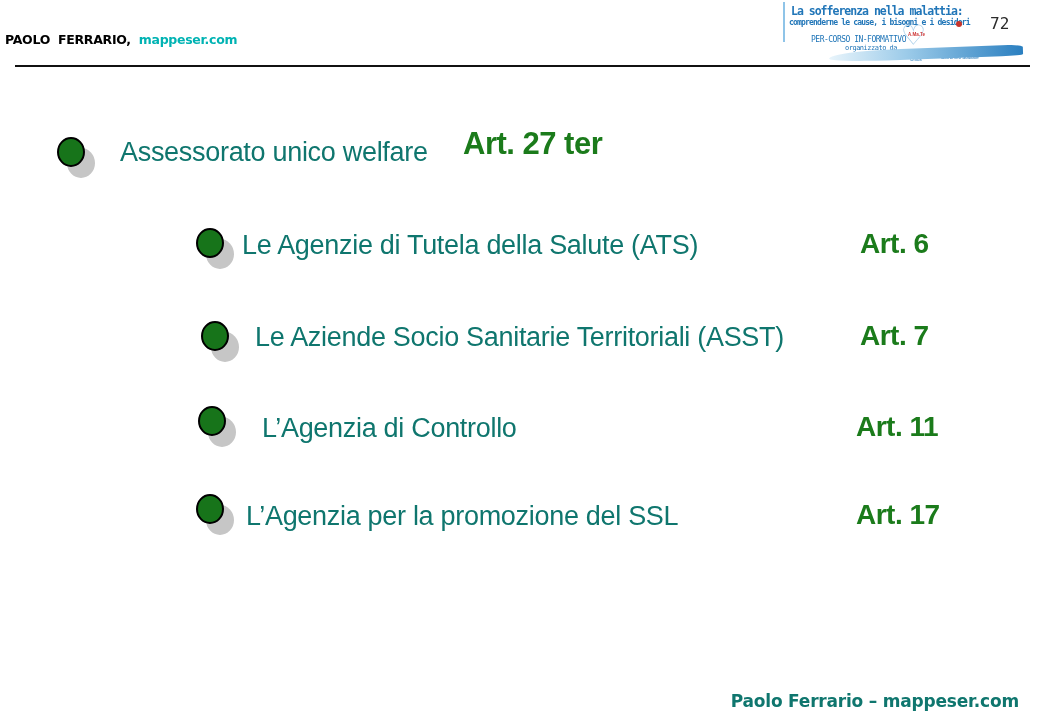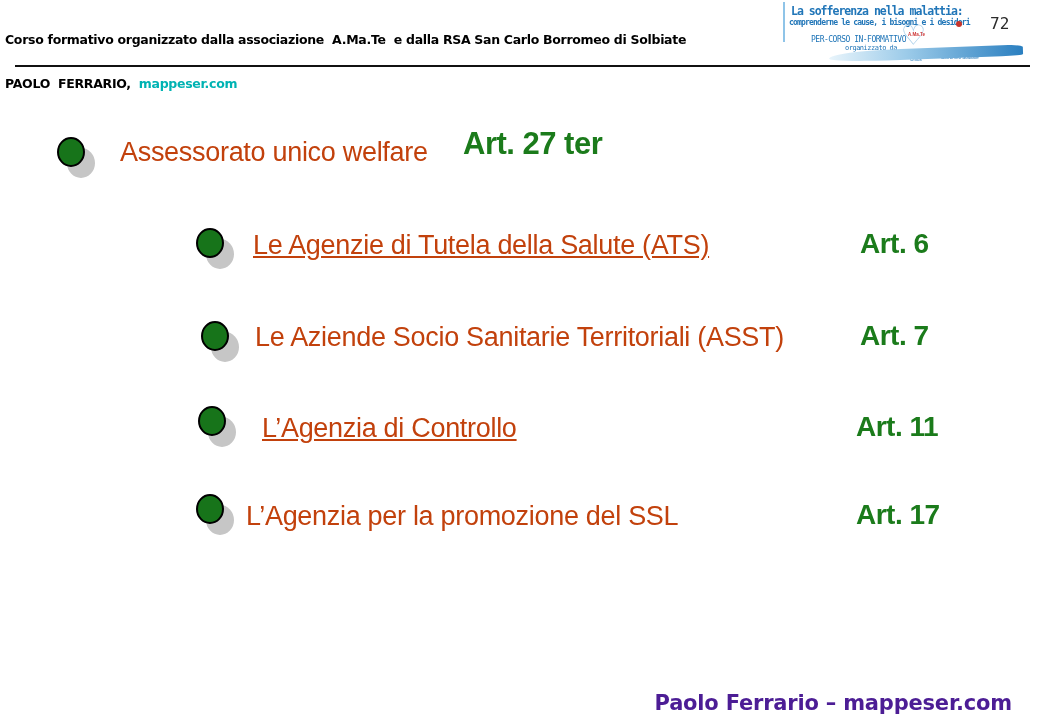--- a/index.html
+++ b/index.html
@@ -51,35 +51,34 @@
             background:linear-gradient(90deg,#e8f4fb 0%,#9ccbe9 40%,#2a7fc0 100%);
             border-radius:100% 20% 30% 80% / 180% 60% 40% 90%;
             transform:rotate(-2deg); }
 
   
   .bullet { position:absolute; width:42px; height:44px; }
   .bullet .shadow { position:absolute; left:10px; top:11px; width:28px; height:30px;
                     background:#c6c6c6; border-radius:50%; }
   .bullet .ball { position:absolute; left:0; top:0; width:28px; height:30px;
                   background:#17741a; border:2px solid #000; border-radius:50%; }
-  .item-label { position:absolute; font-size:27px; color:#c2410c; white-space:nowrap;
+  .item-label { position:absolute; font-size:27px; color:#0f766e; white-space:nowrap;
                 letter-spacing:-0.3px; }
   .art-label { position:absolute; font-weight:bold; color:#1b7b1b; white-space:nowrap;
                font-size:28px; letter-spacing:-0.5px; }
   .art-1 { font-size:31px; }
 
   
-  .footer { position:absolute; right:28px; top:691px; font-family:"DejaVu Sans", sans-serif;
-            font-weight:bold; font-size:21px; color:#4c1d95; letter-spacing:-0.2px; }
+  .footer { position:absolute; right:21px; top:691px; font-family:"DejaVu Sans", sans-serif;
+            font-weight:bold; font-size:17px; color:#0f766e; letter-spacing:-0.2px; }
 </style>
 </head>
 <body>
 
 <div class="header">
-  <div class="header-line">Corso formativo organizzato dalla associazione  A.Ma.Te  e dalla RSA San Carlo Borromeo di Solbiate</div>
   <div class="header-line4">
     <span>PAOLO  FERRARIO, </span><span class="header-link"> mappeser.com</span>
   </div>
 </div>
 
 <div class="page-number">72</div>
 
 <div class="logo-box">
   <div class="logo-border"></div>
   <div class="logo-title">La sofferenza nella malattia:</div>
@@ -104,35 +103,35 @@
   <span class="shadow"></span>
     <span class="ball"></span>
 </div>
 <div class="item-label" style="left:120px; top:137px;">Assessorato unico welfare</div>
 <div class="art-label art-1" style="left:463px; top:126px;">Art. 27 ter</div>
 
 <div class="bullet" style="left:196px; top:228px;">
   <span class="shadow"></span>
     <span class="ball"></span>
 </div>
-<div class="item-label" style="left:253px; top:230px;text-decoration:underline;">Le Agenzie di Tutela della Salute (ATS)</div>
+<div class="item-label" style="left:242px; top:230px;">Le Agenzie di Tutela della Salute (ATS)</div>
 <div class="art-label" style="left:860px; top:228px;">Art. 6</div>
 
 <div class="bullet" style="left:201px; top:321px;">
   <span class="shadow"></span>
     <span class="ball"></span>
 </div>
 <div class="item-label" style="left:255px; top:322px;">Le Aziende Socio Sanitarie Territoriali (ASST)</div>
 <div class="art-label" style="left:860px; top:320px;">Art. 7</div>
 
 <div class="bullet" style="left:198px; top:406px;">
   <span class="shadow"></span>
     <span class="ball"></span>
 </div>
-<div class="item-label" style="left:262px; top:413px;text-decoration:underline;">L’Agenzia di Controllo</div>
+<div class="item-label" style="left:262px; top:413px;">L’Agenzia di Controllo</div>
 <div class="art-label" style="left:856px; top:411px;">Art. 11</div>
 
 <div class="bullet" style="left:196px; top:494px;">
   <span class="shadow"></span>
     <span class="ball"></span>
 </div>
 <div class="item-label" style="left:246px; top:501px;">L’Agenzia per la promozione del SSL</div>
 <div class="art-label" style="left:856px; top:499px;">Art. 17</div>
 
 <div class="footer">Paolo Ferrario – mappeser.com</div>

